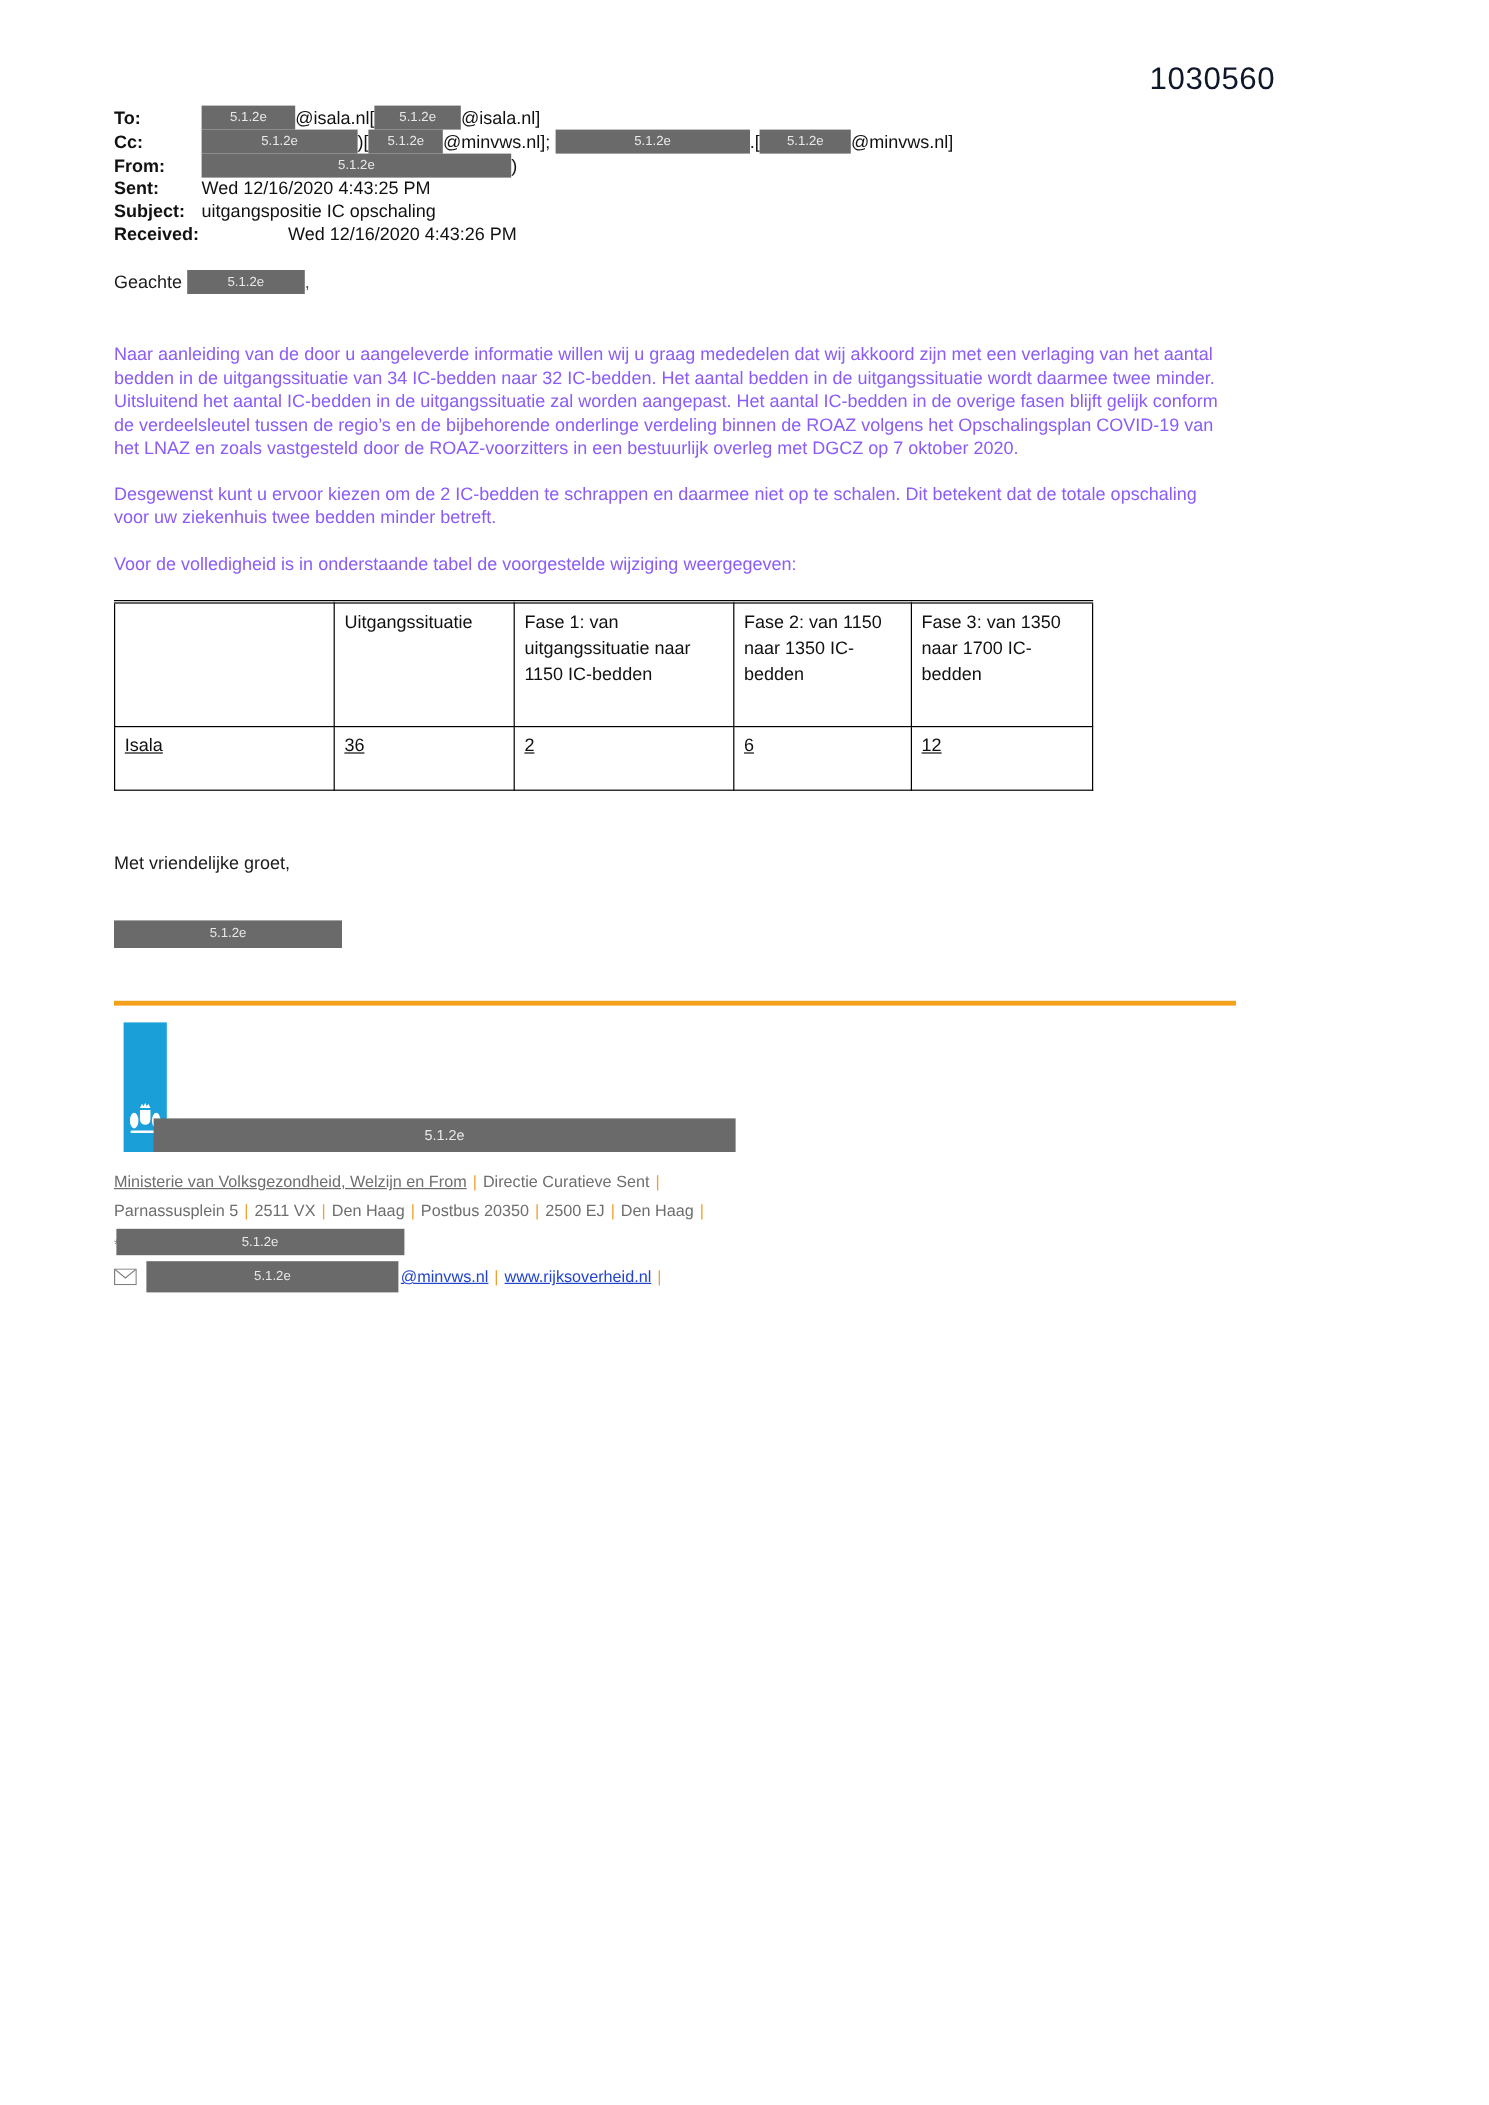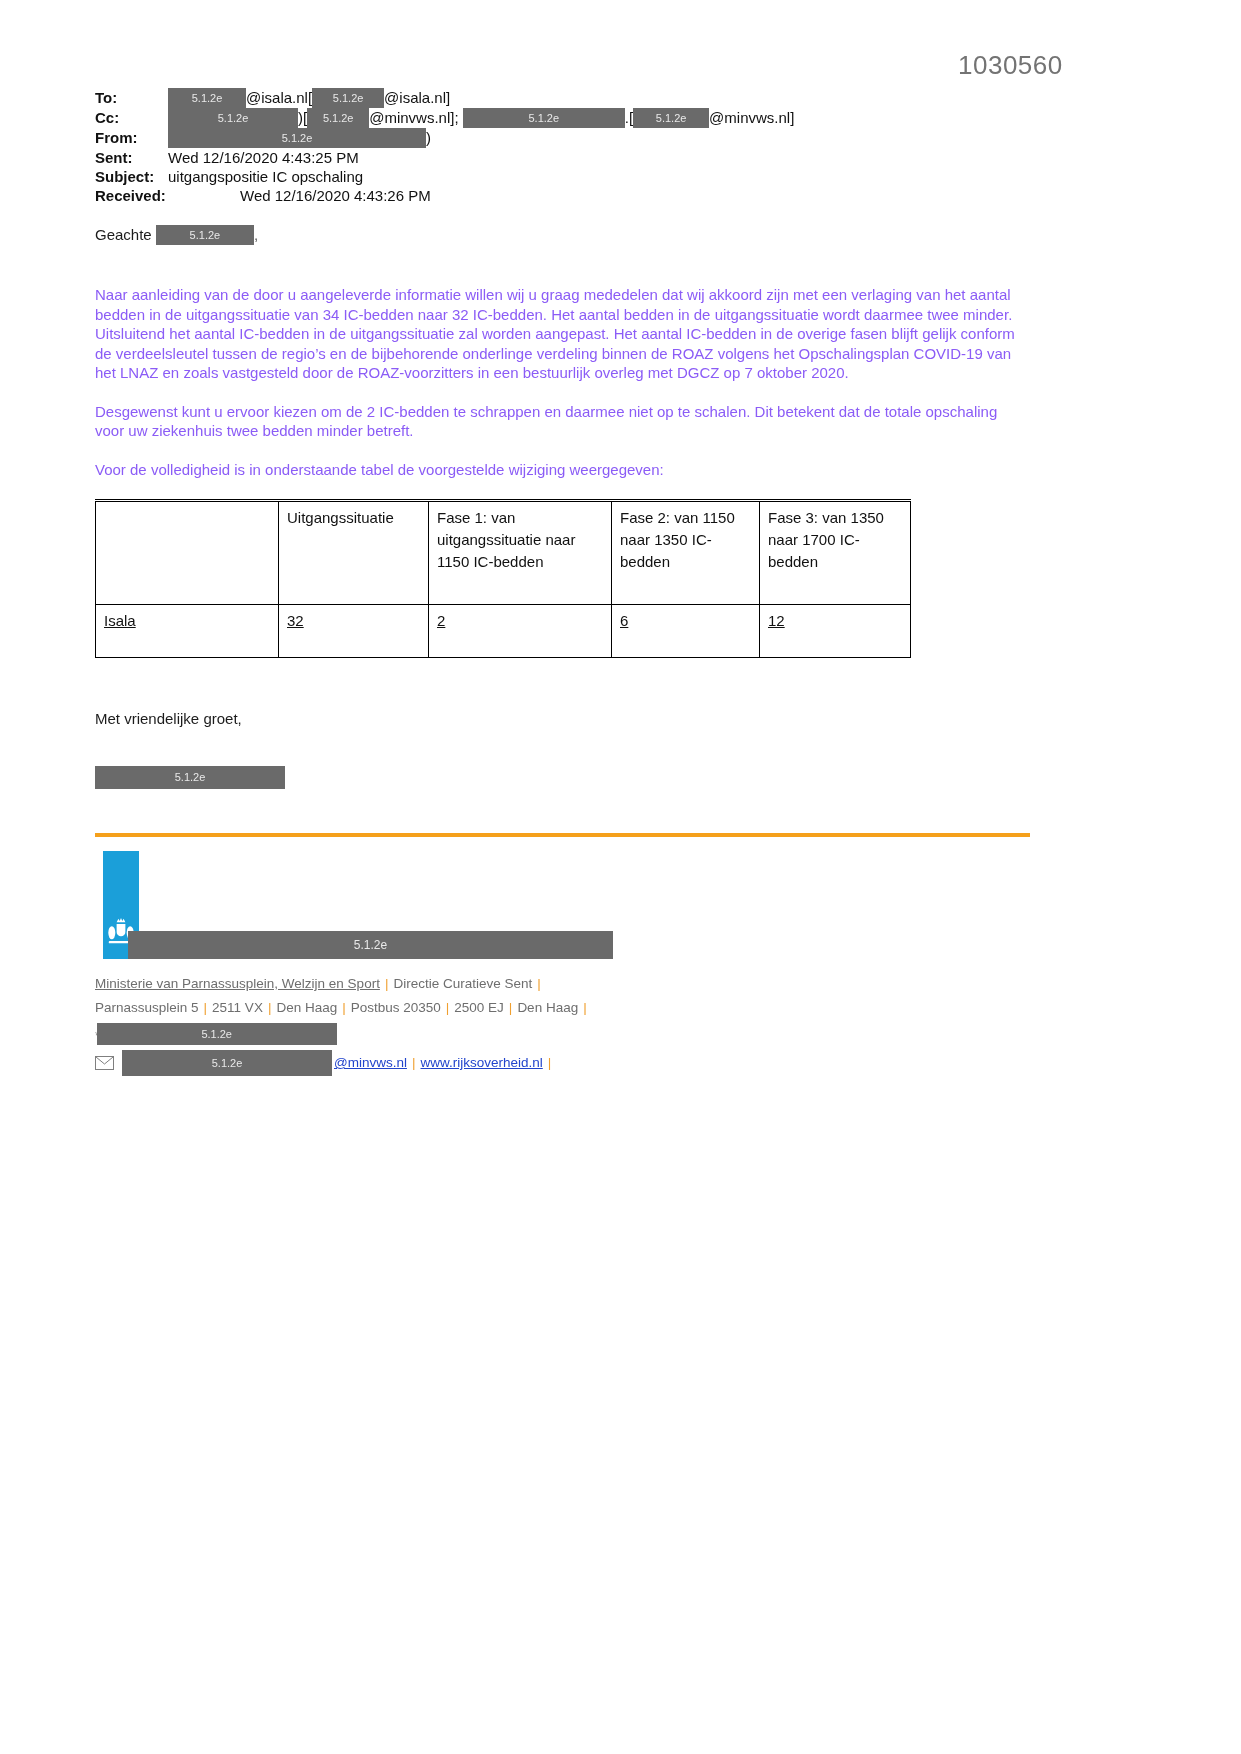--- a/index.html
+++ b/index.html
@@ -1,21 +1,21 @@
 <!DOCTYPE html>
 <html><head>
 <meta charset="utf-8">
 <style>
   html,body { margin:0; padding:0; background:#ffffff; }
   .page {
     position:relative; width:1241px; height:1754px; background:#ffffff;
     font-family:"Liberation Sans", sans-serif; color:#1c1c1c; overflow:hidden;
   }
   .doc-number {
-    position:absolute; left:958px; top:50px; font-size:26px; color:#737373;
+    position:absolute; left:958px; top:50px; font-size:26px; color:#0f172a;
     letter-spacing:0.5px;
   }
   .content { position:absolute; left:95px; top:88px; width:940px; }
 
   
   .hdr-row { font-size:15px; line-height:19px; white-space:nowrap; }
   .hdr-label { display:inline-block; width:73px; font-weight:bold; color:#111; }
   .hdr-val { color:#111; }
   .hdr-indent { display:inline-block; width:72px; }
 
@@ -121,21 +121,21 @@
       <tbody>
           <tr class="hrow">
         <th></th>
         <th>Uitgangssituatie</th>
         <th>Fase 1: van uitgangssituatie naar 1150 IC-bedden</th>
         <th>Fase 2: van 1150 naar 1350 IC-bedden</th>
         <th>Fase 3: van 1350 naar 1700 IC-bedden</th>
       </tr>
       <tr class="drow">
         <td>Isala</td>
-        <td class="num">32</td>
+        <td class="num">36</td>
         <td class="num">2</td>
         <td class="num">6</td>
         <td class="num">12</td>
       </tr>
     </tbody>
       </table>
 
     <div class="closing">
       <div>Met vriendelijke groet,</div>
     </div>
@@ -154,21 +154,21 @@
             <ellipse cx="26.5" cy="19" rx="4" ry="7.5"></ellipse>
             <path d="M11 9 h10 v9 a5 5 0 0 1 -10 0 z"></path>
             <rect x="2" y="28.5" width="28" height="2.5" rx="1"></rect>
           </g>
         </svg>
       </div>
       <div class="big-redact">5.1.2e</div>
     </div>
 
     <div class="foot-line first">
-      <span class="glink">Ministerie van Parnassusplein, Welzijn en Sport</span><span class="pipe" style="color:#F0A030">|</span><span>Directie Curatieve Sent</span><span class="pipe" style="color:#F0A030">|</span>
+      <span class="glink">Ministerie van Volksgezondheid, Welzijn en From</span><span class="pipe" style="color:#F0A030">|</span><span>Directie Curatieve Sent</span><span class="pipe" style="color:#F0A030">|</span>
     </div>
     <div class="foot-line">
       <span>Parnassusplein 5</span><span class="pipe" style="color:#F0A030">|</span><span>2511 VX</span><span class="pipe" style="color:#F0A030">|</span><span>Den Haag</span><span class="pipe" style="color:#F0A030">|</span><span>Postbus 20350</span><span class="pipe" style="color:#F0A030">|</span><span>2500 EJ</span><span class="pipe" style="color:#F0A030">|</span><span>Den Haag</span><span class="pipe" style="color:#F0A030">|</span>
     </div>
     <div class="foot-line phone-line">
       <span class="star">*</span><span class="redact phone">5.1.2e</span>
     </div>
     <div class="foot-line email-line">
       <svg class="env-icon" width="19" height="14" viewBox="0 0 19 14">
         <rect x="0.5" y="0.5" width="18" height="13" fill="none" stroke="#7f7f7f" stroke-width="1"></rect>

